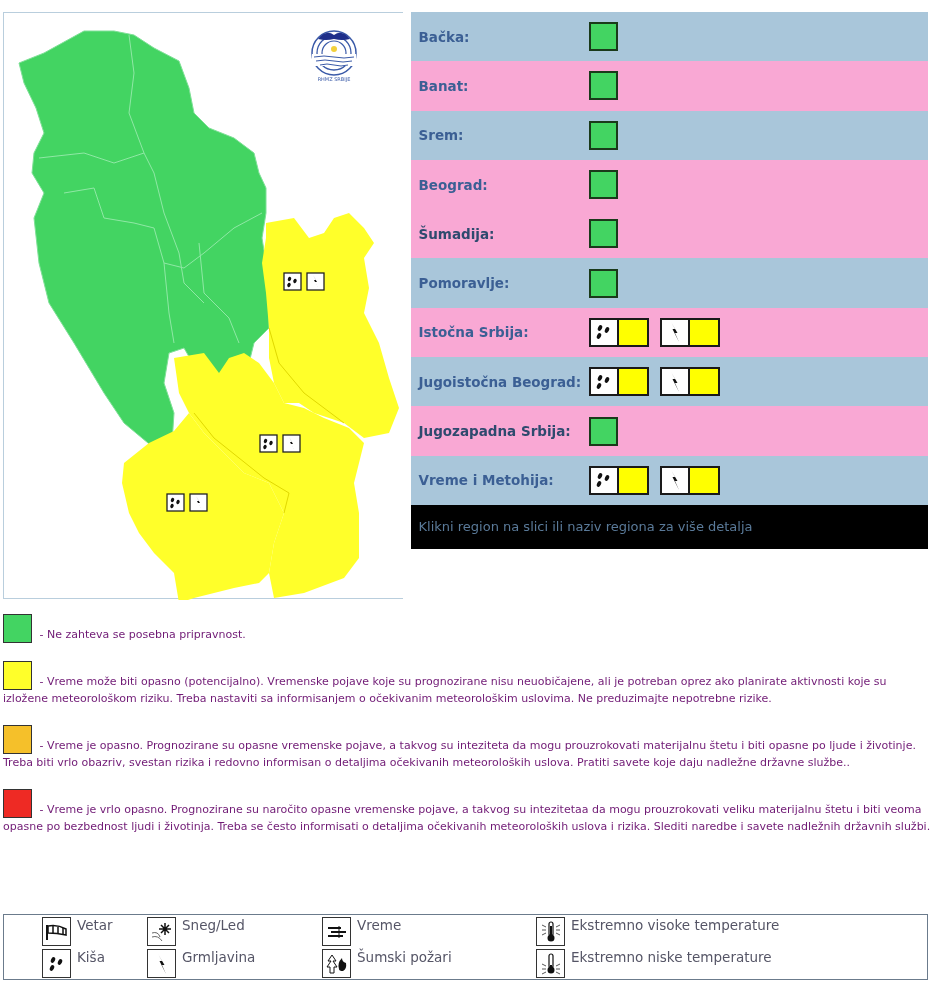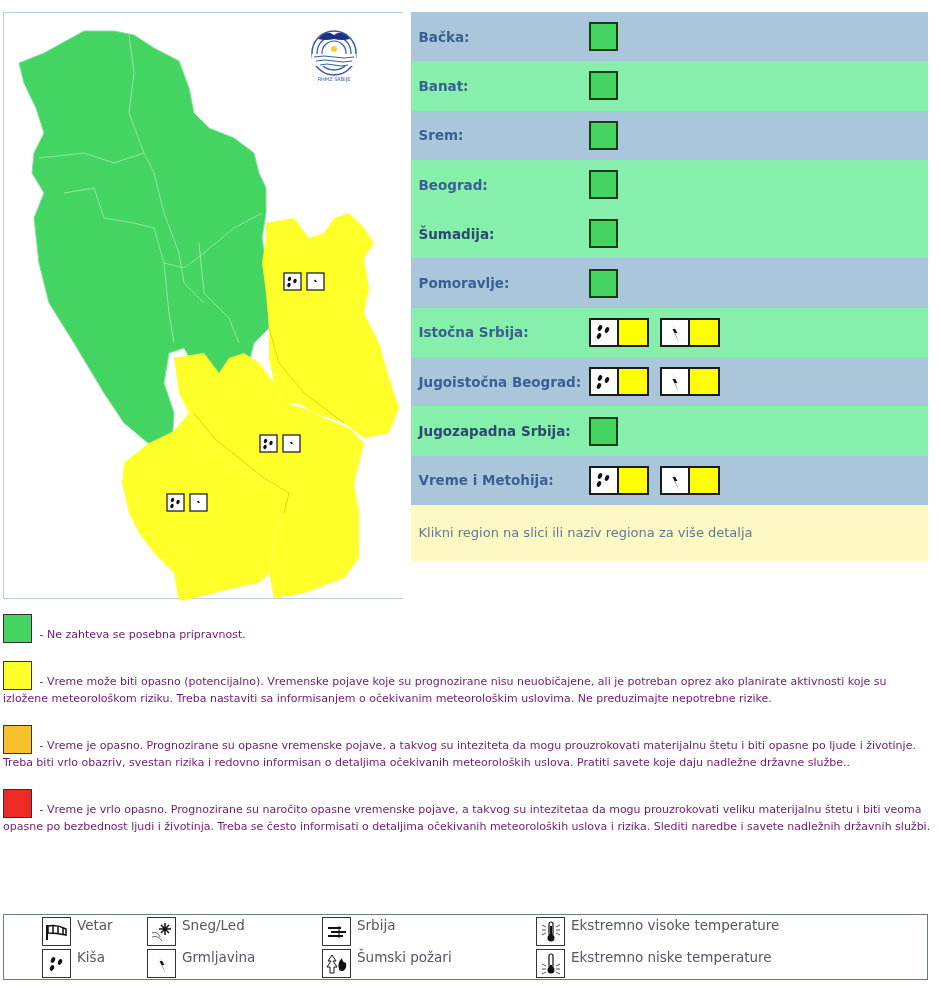--- a/index.html
+++ b/index.html
@@ -7,30 +7,30 @@
   body { font-family: "DejaVu Sans", "Liberation Sans", sans-serif; font-size: 13px; color: #333; position: relative; }
 
   .top { position: absolute; left: 3px; top: 12px; width: 925px; height: 587px; display: flex; gap: 8px; }
   .map-panel { width: 403px; height: 587px; border: 1px solid #b9cedd; border-right: none; background: #fff; position: relative; }
   .map-panel svg.map { position: absolute; left: 0; top: 0; }
   .logo { position: absolute; left: 300px; top: 12px; width: 60px; height: 60px; }
 
   .regions { width: 522px; height: 587px; display: flex; flex-direction: column; }
   .row { height: 49.3px; display: flex; align-items: center; padding-left: 8px; }
   .row.dark { background: #a9c6da; }
-  .row.light { background: #86efac; }
+  .row.light { background: #f9a8d4; }
   .row .name { width: 170px; font-weight: bold; font-size: 13.5px; color: #3b5f94; cursor: pointer; }
   .row .name.plain { color: #2e4a6e; }
   .row .cells { display: flex; gap: 11px; }
   .sq { width: 29px; height: 29px; border: 2px solid #1a3a1a; }
   .sq.green { background: #43d462; }
   .grp { display: flex; border: 2px solid #1a1a1a; height: 29px; }
   .grp .ic { width: 28px; height: 25px; background: #fff; border-right: 2px solid #1a1a1a; display: flex; align-items: center; justify-content: center; }
   .grp .lv { width: 28px; height: 25px; background: #ffff00; }
-  .row.note { height: 56px; background: #fef9c3; }
+  .row.note { height: 44px; background: #000000; }
   .note span { font-size: 13px; color: #5a7a99; }
 
   .legend-levels { position: absolute; left: 3px; top: 614px; width: 930px; }
   .lev { position: relative; margin-bottom: 18px; font-size: 11px; line-height: 17px; color: #701a75; }
   .lev .box { display: inline-block; width: 29px; height: 29px; border: 1.5px solid #333; vertical-align: bottom; margin-right: 4px; }
   .lev .txt { }
 
   .legend-icons { position: absolute; left: 3px; top: 914px; width: 925px; height: 66px; border: 1px solid #6b7b8c; }
   .li { position: absolute; display: flex; align-items: flex-start; height: 30px; margin-left: 36px; }
   .li .ib { width: 29px; height: 29px; border: 1.5px solid #333; background: #fff; display: flex; align-items: center; justify-content: center; margin-right: 6px; }
@@ -268,21 +268,21 @@
       </span>
     <span class="lt">Grmljavina</span>
   </div>
   <div class="li" style="left:282px;top:2px">
     <span class="ib">
         <svg width="24" height="18" viewBox="0 0 24 18">
           <path d="M3 5 L16 5 M6 9 L21 9 M3 13 L18 13" stroke="#111" stroke-width="2"></path>
           <path d="M14 3 L14 15" stroke="#111" stroke-width="1"></path>
         </svg>
       </span>
-    <span class="lt">Srbija</span>
+    <span class="lt">Vreme</span>
   </div>
   <div class="li" style="left:282px;top:34px">
     <span class="ib">
         <svg width="24" height="22" viewBox="0 0 24 22">
           <path d="M5 20 L5 14 L2 14 L6 8 L3 8 L7 2 L11 8 L8 8 L12 14 L9 14 L9 20 Z" fill="none" stroke="#111" stroke-width="1"></path>
           <path d="M14 16 Q12 10 17 5 Q17 9 21 10 Q22 16 18 18 Q14 18 14 16 Z" fill="#111"></path>
         </svg>
       </span>
     <span class="lt">Šumski požari</span>
   </div>

